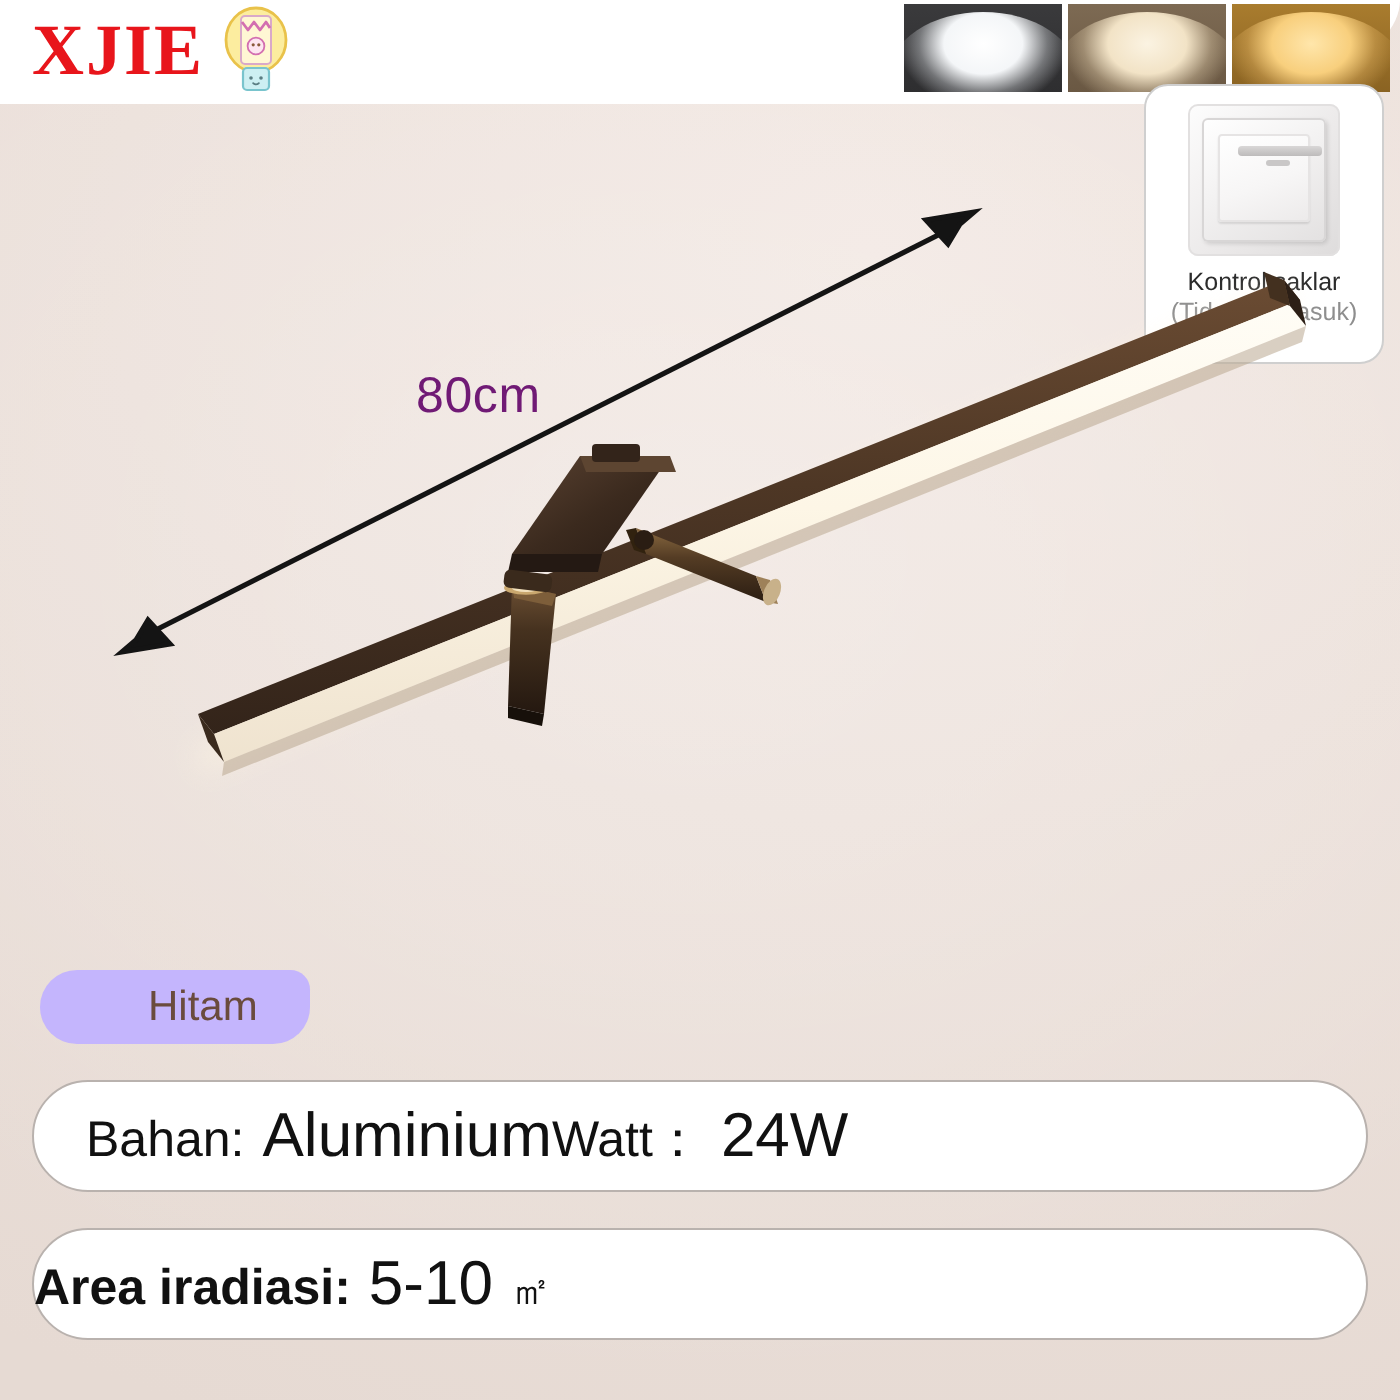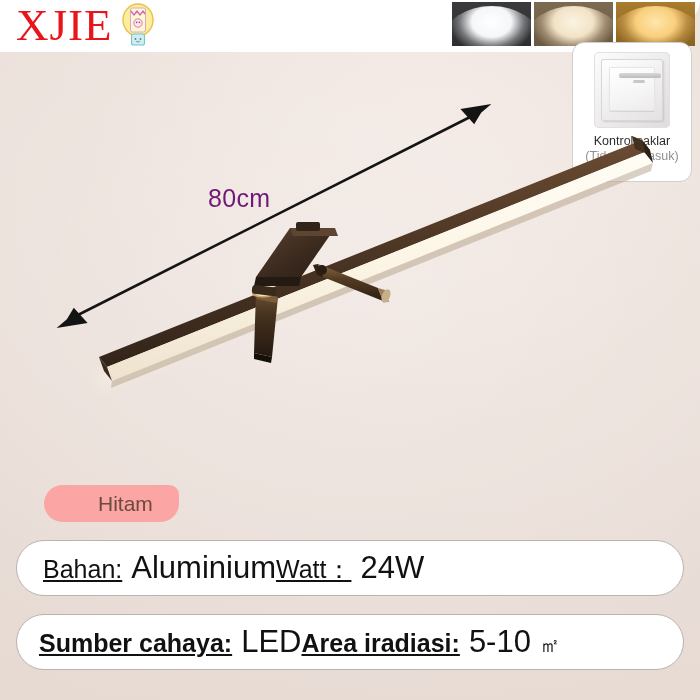--- a/index.html
+++ b/index.html
@@ -42,22 +42,22 @@
   .logo {
     position: absolute;
     left: 16px;
     top: 2px;
     display: flex;
     align-items: center;
     gap: 6px;
   }
   .logo-text {
     font-family: "Liberation Serif", serif;
-    font-weight: normal;
-    font-size: 45px;
+    font-weight: bold;
+    font-size: 36px;
     line-height: 45px;
     color: #e8151b;
     letter-spacing: 1px;
   }
   .logo-bulb {
     position: relative;
     width: 40px;
     height: 46px;
   }
 
@@ -171,27 +171,27 @@
     left: 208px;
     top: 184px;
     font-size: 25px;
     color: #701a75;
     letter-spacing: 0.3px;
   }
 
   
   .color-badge {
     position: absolute;
-    left: 44px;
+    left: 20px;
     top: 485px;
     height: 37px;
     padding: 0 26px 0 54px;
     display: flex;
     align-items: center;
-    background: #fca5a5;
+    background: #c4b5fd;
     border-radius: 19px 10px 19px 19px;
     font-size: 21px;
     color: #6a4b3d;
     box-sizing: border-box;
   }
 
   
   .spec-row {
     position: absolute;
     left: 16px;
@@ -208,21 +208,20 @@
   #spec-row-2 { top: 614px; }
 
   .spec-cell {
     display: flex;
     align-items: baseline;
     white-space: nowrap;
   }
   .spec-key {
     font-size: 25px;
     color: #111111;
-    text-decoration: underline;
   }
   .spec-val {
     font-size: 31px;
     color: #111111;
     margin-left: 9px;
   }
   #spec-row-1 .cell-a { margin-left: 26px; }
   #spec-row-1 .cell-b { }
   #spec-row-2 .cell-a { margin-left: 22px; font-weight: bold; }
   #spec-row-2 .cell-b { font-weight: bold; }
@@ -374,24 +373,20 @@
       <span class="spec-key">Bahan:</span>
       <span class="spec-val">Aluminium</span>
     </div>
     <div class="spec-cell cell-b">
       <span class="spec-key">Watt：</span>
       <span class="spec-val">24W</span>
     </div>
   </div>
 
   <div class="spec-row" id="spec-row-2">
-    <div class="spec-cell cell-a">
-      <span class="spec-key">Sumber cahaya:</span>
-      <span class="spec-val">LED</span>
-    </div>
     <div class="spec-cell cell-b">
       <span class="spec-key">Area iradiasi:</span>
       <span class="spec-val">5-10</span>
       <span class="spec-val unit-sq">㎡</span>
     </div>
   </div>
 
 </div>
 
 </body></html>

